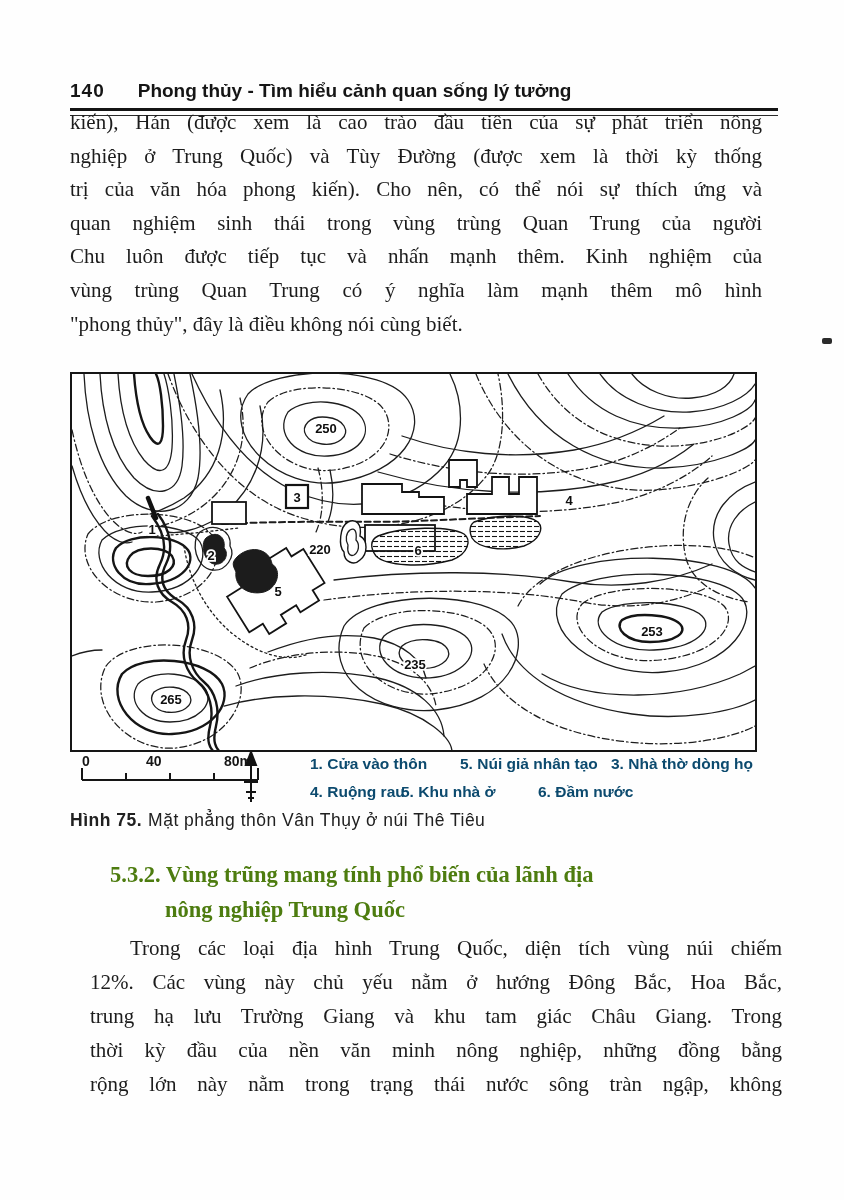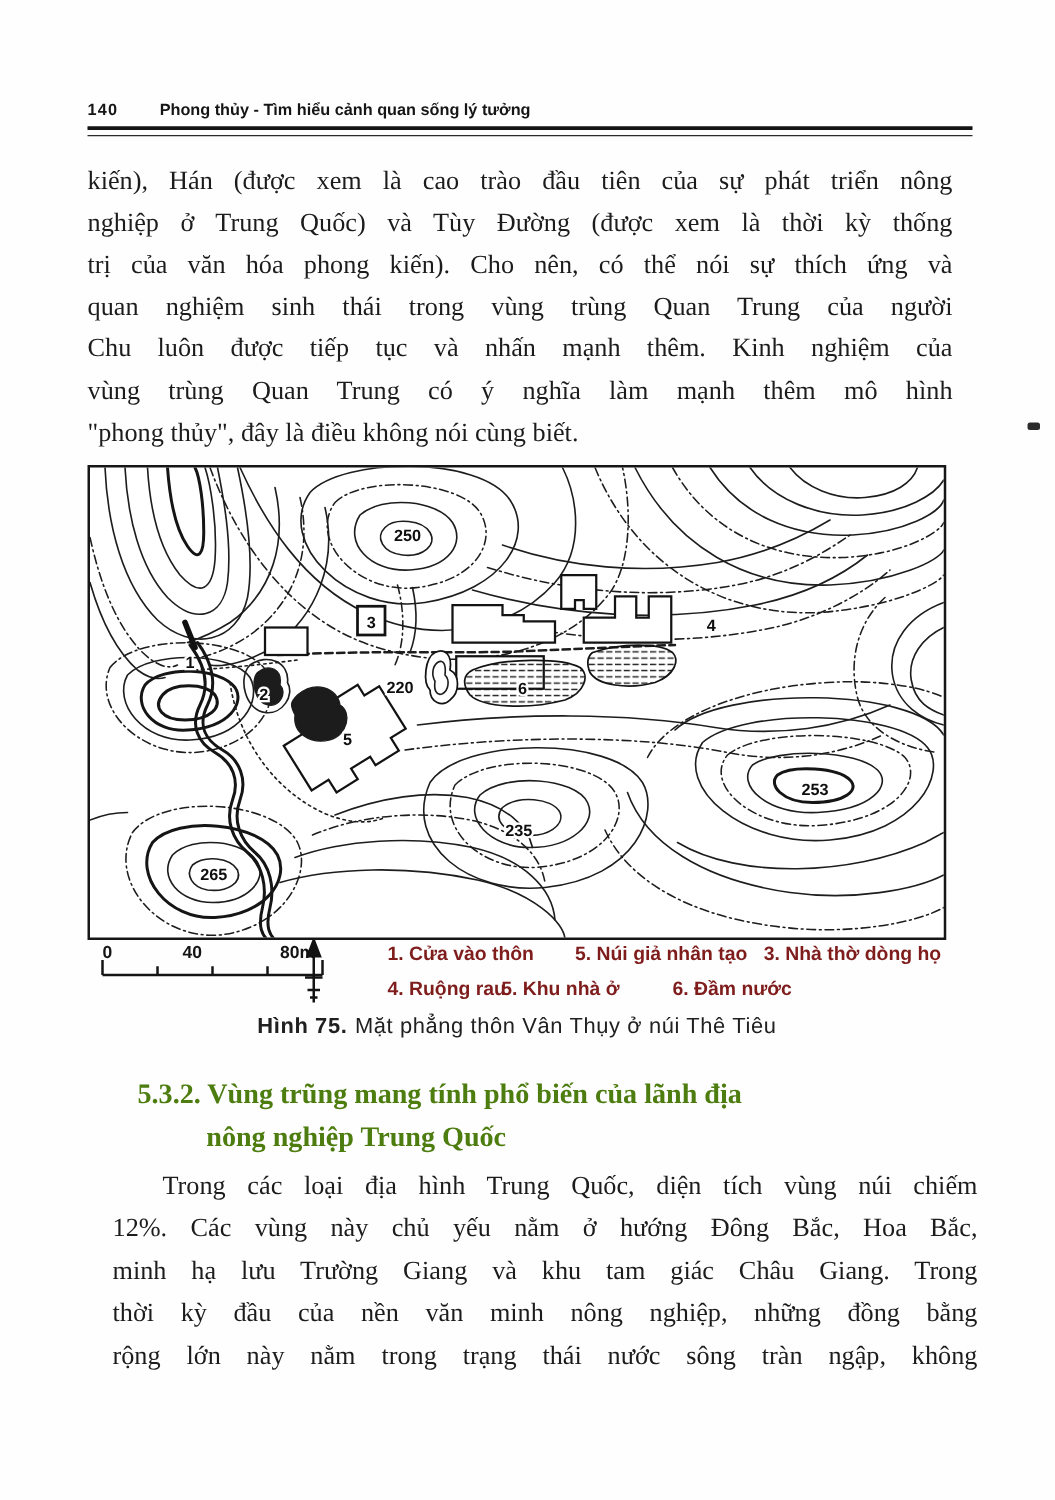--- a/index.html
+++ b/index.html
@@ -6,21 +6,21 @@
   .page {
     position:relative; width:844px; height:1200px;
     background:#fefefe; overflow:hidden;
     font-family:"Liberation Serif","DejaVu Serif",serif;
     color:#1c1c1c;
   }
   
   .header { position:absolute; left:70px; top:80px; width:708px; }
   .header-row { display:flex; align-items:baseline;
     font-family:"Liberation Sans","DejaVu Sans",sans-serif;
-    font-weight:bold; font-size:13px; color:#151515; }
+    font-weight:bold; font-size:19px; color:#151515; }
   .header-row .pagenum { margin-right:33px; letter-spacing:1px; }
   .header-rule { margin-top:6px; height:4px;
     border-top:3px solid #141414; border-bottom:1.5px solid #2a2a2a; }
   
   .para { position:absolute; left:70px; width:692px; }
   .p-line { font-size:21px; line-height:33.6px; height:33.6px;
     text-align:justify; text-align-last:justify; white-space:nowrap; }
   .p-line.endline { text-align-last:left; }
   .p2 .p-line { line-height:33.9px; height:33.9px; }
   .p-line.indent { text-indent:40px; }
@@ -40,23 +40,23 @@
     fill:#0e0e0e; text-anchor:middle; paint-order:stroke; stroke:#ffffff;
     stroke-width:3.5px; }
   .map-footer { position:relative; height:56px;
     font-family:"Liberation Sans","DejaVu Sans",sans-serif; }
   .scalebar { position:absolute; left:10px; top:2px; }
   .scalebar text { font:bold 14px "Liberation Sans","DejaVu Sans",sans-serif; fill:#151515; }
   .scalebar path, .scalebar line { stroke:#151515; stroke-width:2; fill:none; }
   .north { position:absolute; left:171px; top:0px; }
   .north line, .north polygon { stroke:#131313; stroke-width:2; }
   .north polygon { fill:#131313; }
-  .lg { position:absolute; font-size:15.5px; font-weight:600; color:#7f1d1d;
+  .lg { position:absolute; font-size:15.5px; font-weight:600; color:#0c4a6e;
     white-space:nowrap; }
-  .caption { margin-top:2px; text-align:center;
+  .caption { margin-top:2px; 
     font-family:"Liberation Sans","DejaVu Sans",sans-serif;
     font-size:17.5px; color:#202020; letter-spacing:0.5px; }
   .caption .cap-label { font-weight:bold; margin-right:6px; }
   
   .heading { position:absolute; left:110px; top:857px; width:660px;
     font-weight:bold; font-size:22.5px; line-height:35px; color:#4d7c0f; }
   .heading .h-line2 { padding-left:55px; }
   
   .margin-mark { position:absolute; left:822px; top:338px; width:10px;
     height:6px; background:#2b2b2b; border-radius:2px; }
@@ -67,21 +67,21 @@
 <div class="page">
 
   <div class="header">
     <div class="header-row">
       <span class="pagenum">140</span>
       <span class="htitle">Phong thủy - Tìm hiểu cảnh quan sống lý tưởng</span>
     </div>
     <div class="header-rule"></div>
   </div>
 
-  <div class="para p1" style="top:128px;">
+  <div class="para p1" style="top:106px;">
     <div class="p-line">kiến), Hán (được xem là cao trào đầu tiên của sự phát triển nông</div>
     <div class="p-line">nghiệp ở Trung Quốc) và Tùy Đường (được xem là thời kỳ thống</div>
     <div class="p-line">trị của văn hóa phong kiến). Cho nên, có thể nói sự thích ứng và</div>
     <div class="p-line">quan nghiệm sinh thái trong vùng trùng Quan Trung của người</div>
     <div class="p-line">Chu luôn được tiếp tục và nhấn mạnh thêm. Kinh nghiệm của</div>
     <div class="p-line">vùng trùng Quan Trung có ý nghĩa làm mạnh thêm mô hình</div>
     <div class="p-line endline">"phong thủy", đây là điều không nói cùng biết.</div>
   </div>
 
   <div class="margin-mark"></div>
@@ -237,18 +237,18 @@
   </div>
 
   <div class="heading">
     <div class="h-line1">5.3.2. Vùng trũng mang tính phổ biến của lãnh địa</div>
     <div class="h-line2">nông nghiệp Trung Quốc</div>
   </div>
 
   <div class="para p2" style="top:932px;margin-left:20px;">
     <div class="p-line indent">Trong các loại địa hình Trung Quốc, diện tích vùng núi chiếm</div>
     <div class="p-line">12%. Các vùng này chủ yếu nằm ở hướng Đông Bắc, Hoa Bắc,</div>
-    <div class="p-line">minh hạ lưu Trường Giang và khu tam giác Châu Giang. Trong</div>
+    <div class="p-line">trung hạ lưu Trường Giang và khu tam giác Châu Giang. Trong</div>
     <div class="p-line">thời kỳ đầu của nền văn minh nông nghiệp, những đồng bằng</div>
     <div class="p-line">rộng lớn này nằm trong trạng thái nước sông tràn ngập, không</div>
   </div>
 
 </div>
 
 </body></html>

